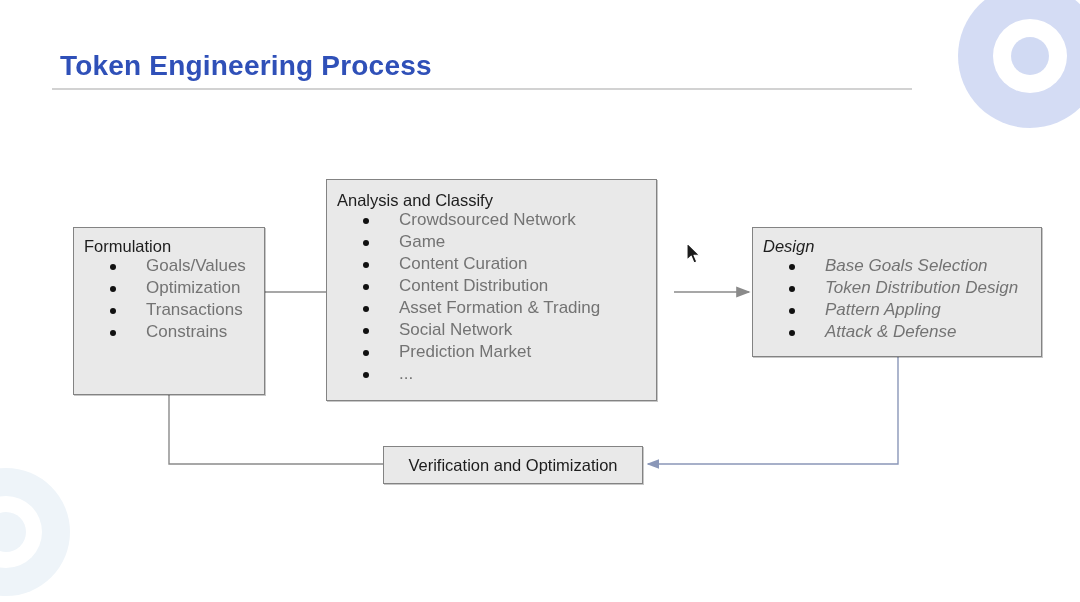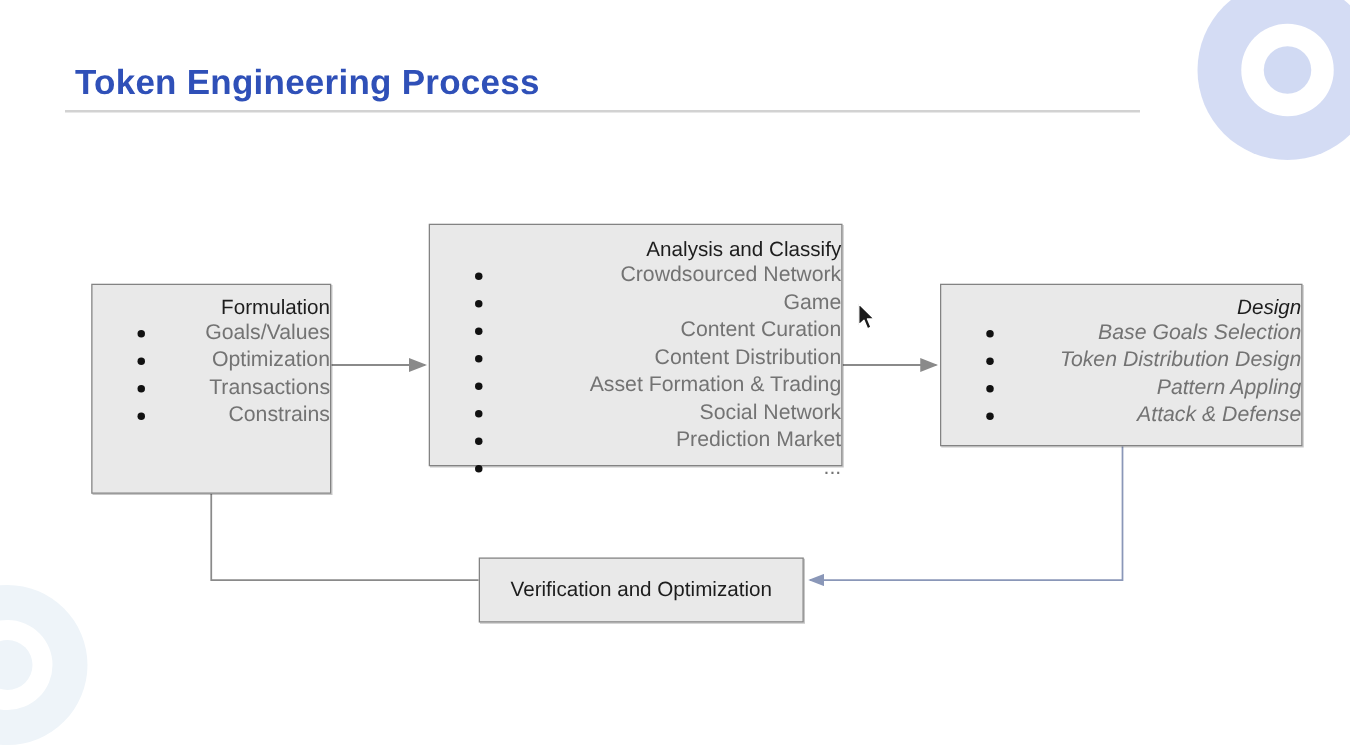--- a/index.html
+++ b/index.html
@@ -9,21 +9,20 @@
   }
   body {
     font-family: "Liberation Sans", sans-serif;
   }
   #slide {
     position: relative;
     width: 1080px;
     height: 602px;
     background: #ffffff;
     overflow: hidden;
-    text-align: right;
   }
 
   
   .deco-ring-tr {
     position: absolute;
     left: 958px;
     top: -16px;
     width: 144px;
     height: 144px;
     border-radius: 50%;
@@ -135,39 +134,39 @@
   }
 
   #node-formulation {
     left: 73px;
     top: 227px;
     width: 192px;
     height: 168px;
     padding: 10px 0 0 10px;
   }
   #node-analysis {
-    left: 343px;
+    left: 326px;
     top: 179px;
     width: 331px;
-    height: 194px;
+    height: 222px;
     padding: 12px 0 4px 10px;
   }
   #node-design {
     left: 752px;
     top: 227px;
     width: 290px;
     height: 130px;
     padding: 10px 0 0 10px;
     font-style: italic;
   }
   #node-verification {
     left: 383px;
     top: 446px;
     width: 260px;
-    height: 52px;
+    height: 38px;
     display: flex;
     align-items: center;
     justify-content: center;
   }
   #node-verification .node-title {
     font-size: 16.5px;
   }
 
   
   .connector-svg {

